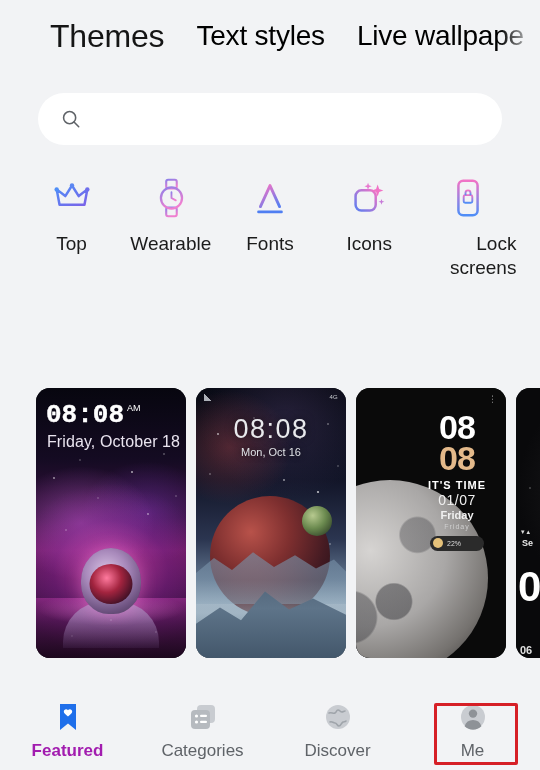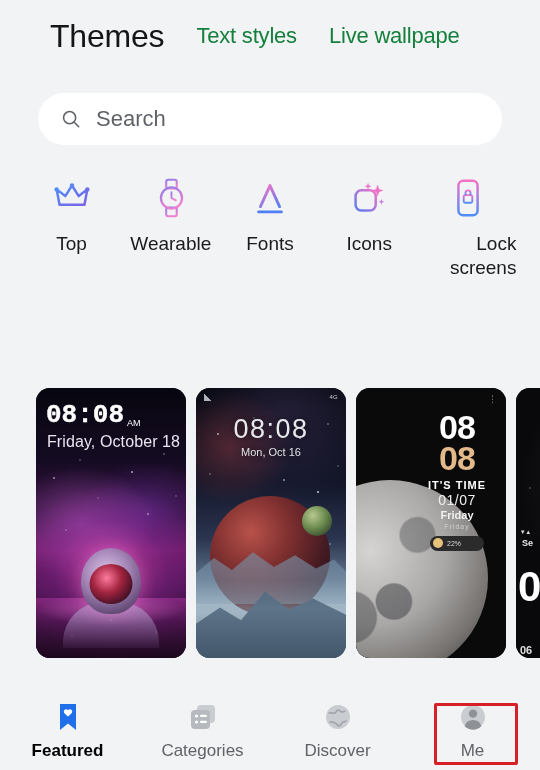--- a/index.html
+++ b/index.html
@@ -32,22 +32,22 @@
     width: 540px;
     height: 72px;
     display: flex;
     align-items: center;
     padding-left: 50px;
     gap: 32px;
     white-space: nowrap;
     overflow: hidden;
   }
   .tab {
-    font-size: 22px;
-    color: #15803d;
+    font-size: 28px;
+    color: #000000;
     letter-spacing: -0.2px;
     flex: 0 0 auto;
   }
   .tab.active {
     color: #151515;
     font-size: 32px;
     font-weight: 400;
   }
   .tabbar-fade {
     position: absolute;
@@ -262,21 +262,21 @@
   }
   .c1-digits {
     font-family: "Liberation Mono", monospace;
     font-size: 26px;
     font-weight: bold;
     color: #fff;
     letter-spacing: 0px;
     line-height: 1;
     -webkit-text-stroke: 0.4px #fff;
   }
-  .c1-ampm { font-size: 9px; color: #fff; line-height: 1; margin-top: 17px; }
+  .c1-ampm { font-size: 9px; color: #fff; line-height: 1; margin-top: 2px; }
   .c1-date {
     position: absolute; left: 11px; top: 45px;
     font-size: 16px; color: #e9e4ef; letter-spacing: 0.1px;
   }
 
   .c2-time {
     position: absolute; left: 0; right: 0; top: 26px;
     text-align: center;
     font-size: 27px;
     color: #e8e9ec;
@@ -337,21 +337,21 @@
   .nav-item {
     flex: 1 1 0;
     display: flex;
     flex-direction: column;
     align-items: center;
     justify-content: center;
     gap: 8px;
   }
   .nav-ico { width: 32px; height: 32px; display: block; }
   .nav-label { font-size: 17px; color: #5f6368; }
-  .nav-item.active .nav-label { color: #000000; font-weight: bold; }
+  .nav-item.active .nav-label { color: #a21caf; font-weight: bold; }
 
   
   .annot-box {
     position: absolute;
     left: 434px;
     top: 703px;
     width: 84px;
     height: 62px;
     border: 3px solid #d61f26;
     border-radius: 2px;
@@ -369,21 +369,20 @@
     <div class="tab">Live wallpape</div>
     <div class="tabbar-fade"></div>
   </div>
 
   <div class="search-wrap">
     <div class="search-box">
       <svg class="search-icon" viewBox="0 0 24 24" fill="none">
         <circle cx="10.5" cy="10.5" r="6.6" stroke="#5f6368" stroke-width="1.7"></circle>
         <line x1="15.3" y1="15.3" x2="20.4" y2="20.4" stroke="#5f6368" stroke-width="1.7" stroke-linecap="round"></line>
       </svg>
-      <div class="search-placeholder">Search</div>
     </div>
   </div>
 
   <div class="cats">
 
     <div class="cat">
       <svg class="cat-ico" viewBox="0 0 48 48" fill="none">
         <defs>
             <linearGradient id="gTop" x1="0" y1="0" x2="1" y2="1">
           <stop offset="0" stop-color="#4f8ef7"></stop>

